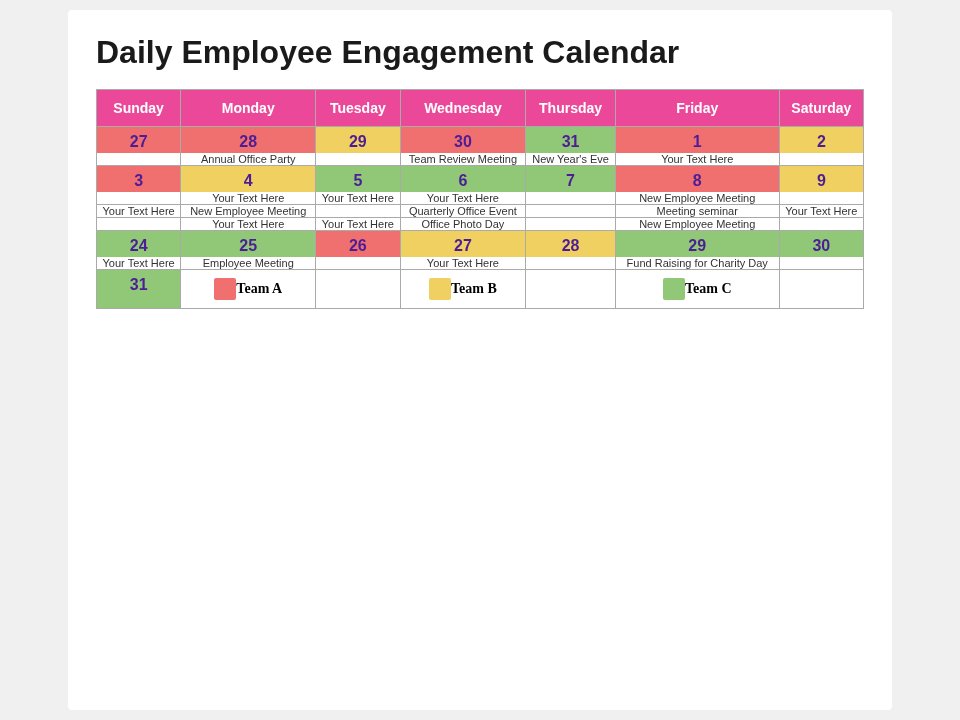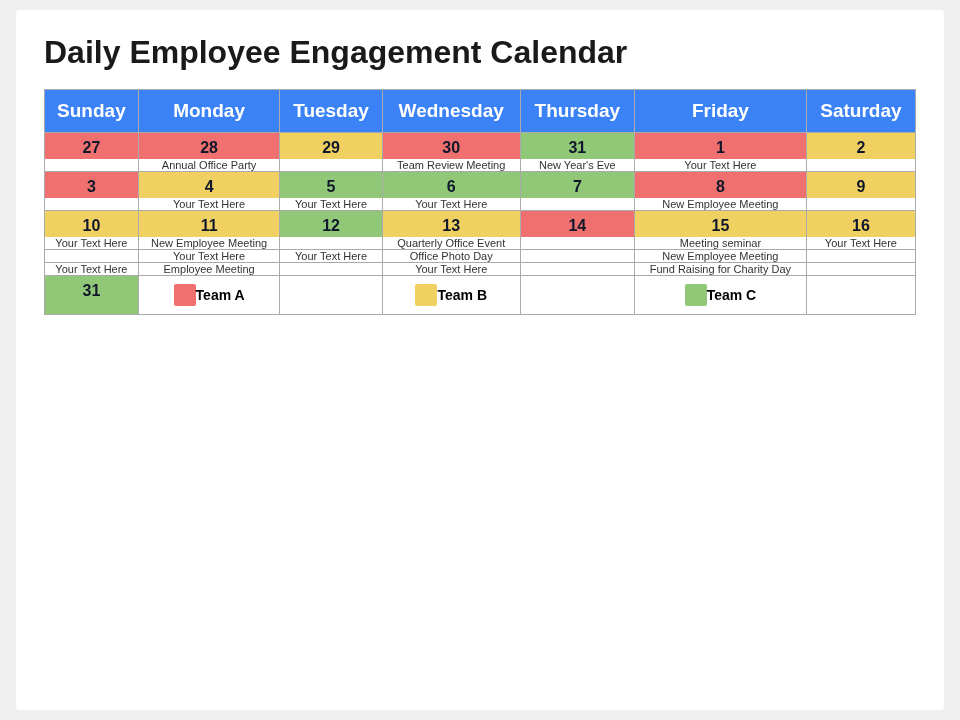--- a/index.html
+++ b/index.html
@@ -7,21 +7,21 @@
       background: #f0f0f0;
       font-family: Arial, sans-serif;
       width: 960px;
       height: 720px;
       display: flex;
       align-items: center;
       justify-content: center;
     }
     .page {
       background: #fff;
-      width: 928px;
+      width: 824px;
       min-height: 700px;
       padding: 24px 28px 28px 28px;
       border-radius: 4px;
     }
     .title {
       font-size: 32px;
       font-weight: 900;
       color: #1a1a1a;
       margin-bottom: 18px;
     }
@@ -30,30 +30,30 @@
       border-collapse: collapse;
       border: 1px solid #aaa;
     }
     .calendar-table th, .calendar-table td {
       border: 1px solid #aaa;
       text-align: center;
       vertical-align: top;
       padding: 0;
     }
     .header-row th {
-      background: #3b82f6;
+      background: #ec4899;
       color: #fff;
-      font-size: 19px;
+      font-size: 14px;
       font-weight: 700;
       padding: 10px 4px;
     }
     .date-cell {
       font-weight: 700;
       font-size: 16px;
-      color: #0f172a;
+      color: #4c1d95;
       padding: 6px 4px 2px 4px;
       text-align: center;
     }
     .event-cell {
       font-size: 11px;
       color: #333;
       padding: 2px 4px 6px 4px;
       text-align: center;
       min-height: 36px;
       vertical-align: top;
@@ -63,20 +63,21 @@
     .bg-yellow { background: #f0d060; }
     .bg-green { background: #90c878; }
     .row-pair td { border-bottom: none; }
     .row-pair-event td { border-top: none; }
     .legend-area {
       display: flex;
       align-items: center;
       justify-content: center;
       font-size: 14px;
       font-weight: 600;
+      font-family: Liberation Serif, serif;
     }
     .legend-box {
       width: 22px;
       height: 22px;
       display: inline-block;
       border-radius: 2px;
     }
     .lb-red { background: #f07070; }
     .lb-yellow { background: #f0d060; }
     .lb-green { background: #90c878; }
@@ -156,60 +157,60 @@
         </tr>
         <tr class="row-pair-event">
           <td class="event-cell"></td>
           <td class="event-cell">Your Text Here</td>
           <td class="event-cell">Your Text Here</td>
           <td class="event-cell">Your Text Here</td>
           <td class="event-cell"></td>
           <td class="event-cell">New Employee Meeting</td>
           <td class="event-cell"></td>
         </tr>
+        <tr class="row-pair-event">
+          <td class="event-cell">Your Text Here</td>
+          <td class="event-cell">New Employee Meeting</td>
+          <td class="event-cell"></td>
+          <td class="event-cell">Quarterly Office Event</td>
+          <td class="event-cell"></td>
+          <td class="event-cell">Meeting seminar</td>
+          <td class="event-cell">Your Text Here</td>
+        </tr>
+        <tr class="row-pair-event">
+          <td class="event-cell"></td>
+          <td class="event-cell">Your Text Here</td>
+          <td class="event-cell">Your Text Here</td>
+          <td class="event-cell">Office Photo Day</td>
+          <td class="event-cell"></td>
+          <td class="event-cell">New Employee Meeting</td>
+          <td class="event-cell"></td>
+        </tr>
         <tr class="row-pair">
-          <td class="bg-yellow">
-            <div class="date-cell">10</div>
-          </td>
-          <td class="bg-yellow">
-            <div class="date-cell">11</div>
-          </td>
-          <td class="bg-green">
-            <div class="date-cell">12</div>
-          </td>
-          <td class="bg-yellow">
-            <div class="date-cell">13</div>
-          </td>
-          <td class="bg-red">
-            <div class="date-cell">14</div>
-          </td>
-          <td class="bg-yellow">
-            <div class="date-cell">15</div>
-          </td>
-          <td class="bg-yellow">
-            <div class="date-cell">16</div>
-          </td>
-        </tr>
-        <tr class="row-pair-event">
-          <td class="event-cell">Your Text Here</td>
-          <td class="event-cell">New Employee Meeting</td>
-          <td class="event-cell"></td>
-          <td class="event-cell">Quarterly Office Event</td>
-          <td class="event-cell"></td>
-          <td class="event-cell">Meeting seminar</td>
-          <td class="event-cell">Your Text Here</td>
-        </tr>
-        <tr class="row-pair-event">
-          <td class="event-cell"></td>
-          <td class="event-cell">Your Text Here</td>
-          <td class="event-cell">Your Text Here</td>
-          <td class="event-cell">Office Photo Day</td>
-          <td class="event-cell"></td>
-          <td class="event-cell">New Employee Meeting</td>
-          <td class="event-cell"></td>
+          <td class="bg-green">
+            <div class="date-cell">24</div>
+          </td>
+          <td class="bg-green">
+            <div class="date-cell">25</div>
+          </td>
+          <td class="bg-red">
+            <div class="date-cell">26</div>
+          </td>
+          <td class="bg-yellow">
+            <div class="date-cell">27</div>
+          </td>
+          <td class="bg-yellow">
+            <div class="date-cell">28</div>
+          </td>
+          <td class="bg-green">
+            <div class="date-cell">29</div>
+          </td>
+          <td class="bg-green">
+            <div class="date-cell">30</div>
+          </td>
         </tr>
         <tr class="row-pair-event">
           <td class="event-cell">Your Text Here</td>
           <td class="event-cell">Employee Meeting</td>
           <td class="event-cell"></td>
           <td class="event-cell">Your Text Here</td>
           <td class="event-cell"></td>
           <td class="event-cell">Fund Raising for Charity Day</td>
           <td class="event-cell"></td>
         </tr>

